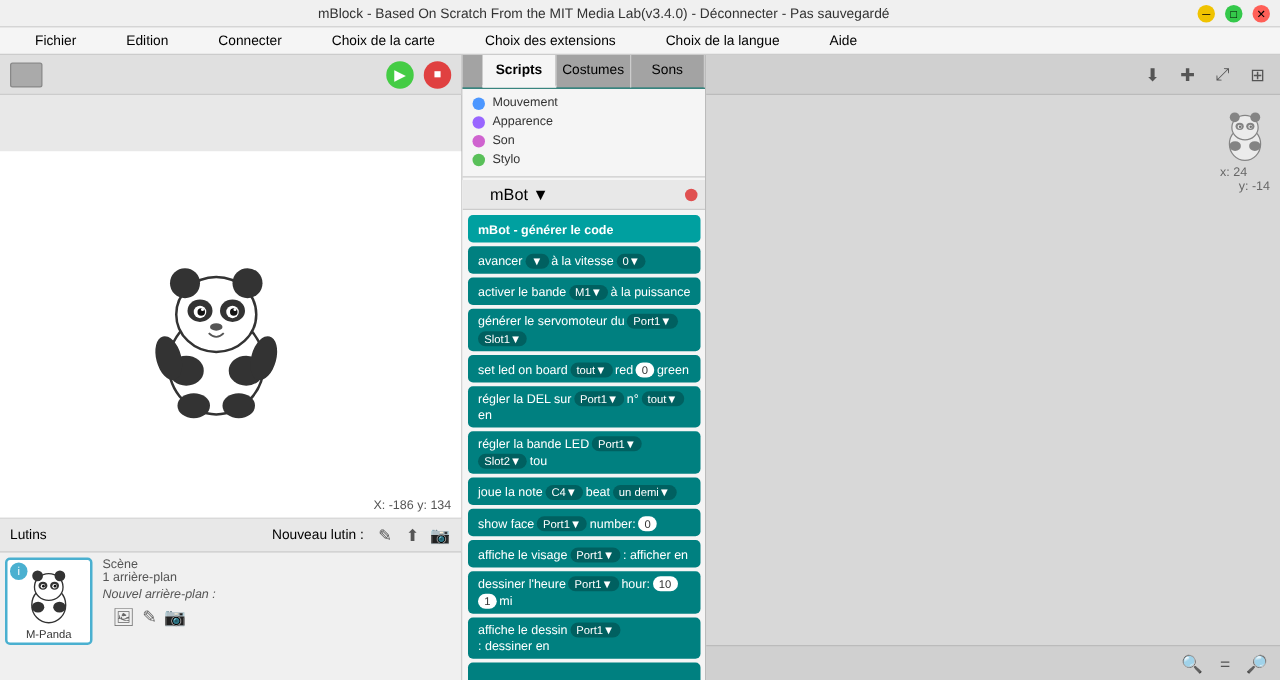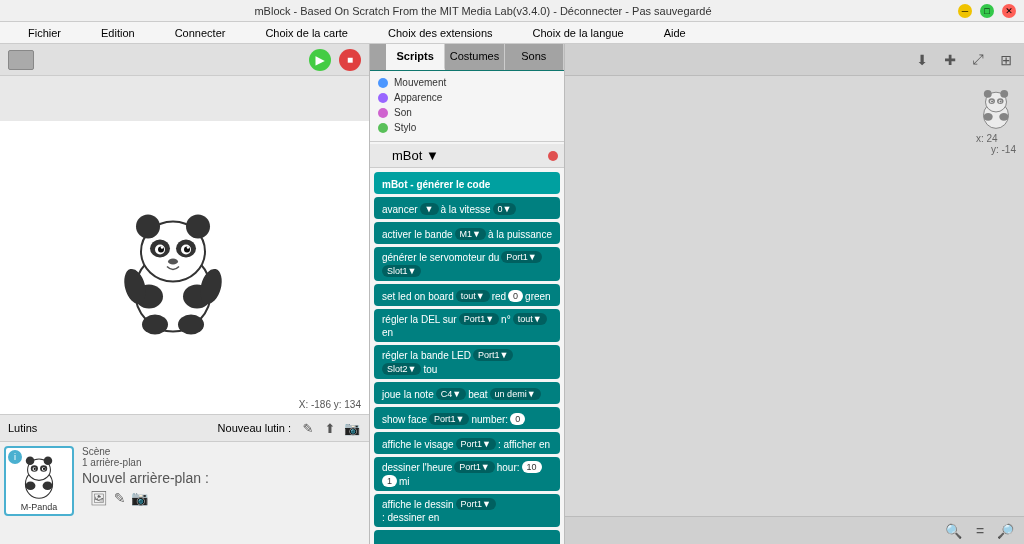--- a/index.html
+++ b/index.html
@@ -505,21 +505,21 @@
               <circle cx="74" cy="53" r="3" fill="#111"></circle>
               <ellipse cx="36" cy="100" rx="14" ry="12" fill="#333"></ellipse>
               <ellipse cx="84" cy="100" rx="14" ry="12" fill="#333"></ellipse>
             </svg>
             <span class="sprite-name">M-Panda</span>
           </div>
         </div>
         <div style="display:flex;flex-direction:column;gap:2px;margin-left:4px;">
           <div style="font-size:10px;color:#555;white-space:pre-line;">Scène
 1 arrière-plan</div>
-          <div style="font-size:14px;color:#555;">Nouvel arrière-plan :</div>
+          <div style="font-size:10px;color:#555;font-style:italic;">Nouvel arrière-plan :</div>
           <div class="backdrop-icons">
             <span class="backdrop-icon">🖼</span>
             <span class="backdrop-icon">✎</span>
             <span class="backdrop-icon">📷</span>
           </div>
         </div>
       </div>
     </div>
   </div>
 

